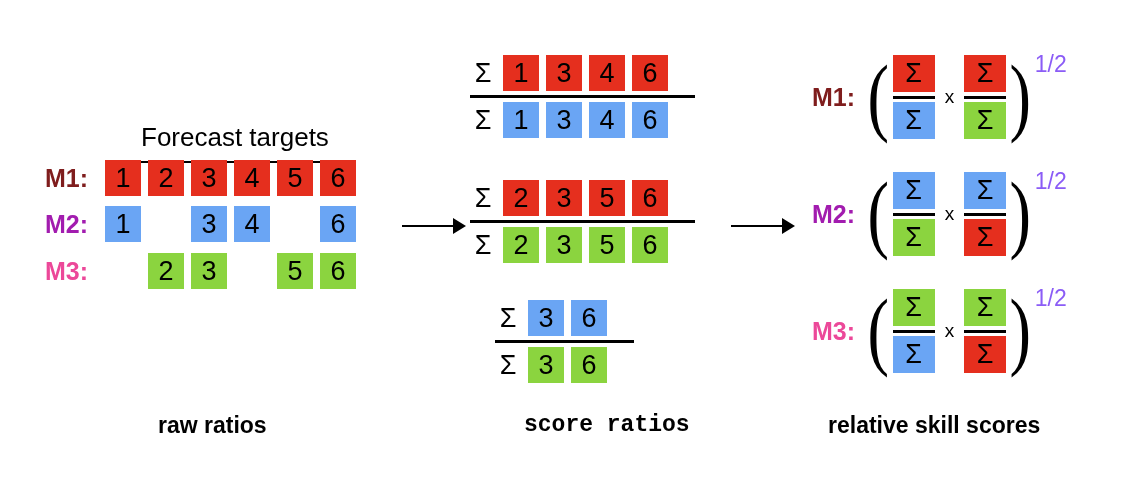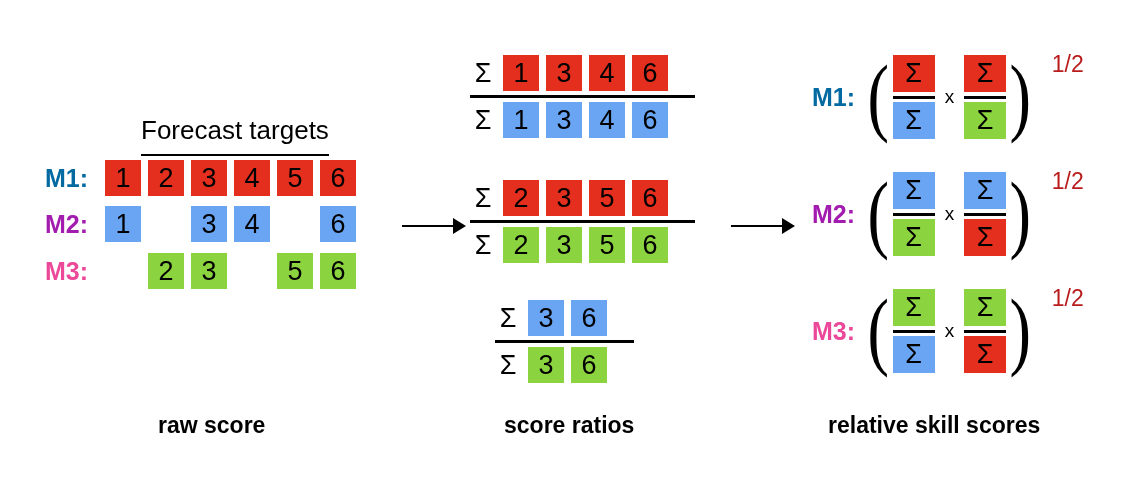--- a/index.html
+++ b/index.html
@@ -21,37 +21,37 @@
     font-family:"Liberation Sans", sans-serif;
   }
   .cell.blank{background:transparent !important;}
   .c-red{background:#E52F1E;}
   .c-blue{background:#6AA5F4;}
   .c-green{background:#8BD43F;}
 
   
   #panel-raw{position:absolute;left:45px;top:110px;}
   .ft-title{
-    position:absolute;left:96px;top:5px;
+    position:absolute;left:96px;top:12px;
     font-size:26px;color:#000;
     border-bottom:2.5px solid #000;
     padding-bottom:8px;
     white-space:nowrap;
   }
   .raw-row{position:absolute;display:flex;align-items:center;}
   .raw-row .mlabel{
     width:60px;text-align:left;
     font-size:25px;font-weight:bold;
     font-family:"Liberation Sans", sans-serif;
   }
   .raw-cells{display:flex;gap:7px;}
   #raw-row-0{top:50px;left:0;}
   #raw-row-1{top:96px;left:0;}
   #raw-row-2{top:143px;left:0;}
-  .lab-red{color:#0369a1;}
+  .lab-red{color:#7f1d1d;}
   .lab-blue{color:#a21caf;}
   .lab-green{color:#ec4899;}
 
   
   .arrow{position:absolute;height:20px;display:flex;align-items:center;}
   .arrow .shaft{height:2.5px;background:#000;width:52px;}
   .arrow .head{
     width:0;height:0;
     border-top:8px solid transparent;
     border-bottom:8px solid transparent;
@@ -95,37 +95,37 @@
     font-size:19px;color:#000;margin:0 10px;
     font-family:"Liberation Sans", sans-serif;
   }
   .sigma-cell{
     width:42px;height:37px;
     display:flex;align-items:center;justify-content:center;
     font-size:27px;color:#000;
     font-family:"Liberation Sans", sans-serif;
   }
   .expo{
-    font-size:23px;color:#b91c1c;
-    align-self:flex-start;margin-top:-4px;margin-left:17px;
+    font-size:23px;color:#8b5cf6;
+    align-self:flex-start;margin-top:-4px;margin-left:0;
     font-family:"Liberation Sans", sans-serif;
   }
   #skill-0{left:0px;top:0px;}
   #skill-1{left:0px;top:117px;}
   #skill-2{left:0px;top:234px;}
 
   
   .caption{
     position:absolute;top:412px;
     font-size:23px;font-weight:bold;color:#000;
     white-space:nowrap;
     font-family:"Liberation Sans", sans-serif;
   }
   #cap-0{left:158px;}
-  #cap-1{left:504px;}
+  #cap-1{left:524px;font-family:Liberation Mono, monospace;}
   #cap-2{left:828px;text-align:right;}
 </style>
 </head>
 <body>
 
 <div id="stage">
 
   <div id="panel-raw">
     <div class="ft-title">Forecast targets</div>
 
@@ -279,17 +279,17 @@
       <span class="frac">
         <span class="sigma-cell c-green">Σ</span>
         <span class="fbar"></span>
         <span class="sigma-cell c-red">Σ</span>
       </span>
       <span class="paren">)</span>
       <span class="expo">1/2</span>
     </div>
   </div>
 
-  <div class="caption" id="cap-0">raw score</div>
+  <div class="caption" id="cap-0">raw ratios</div>
   <div class="caption" id="cap-1">score ratios</div>
   <div class="caption" id="cap-2">relative skill scores</div>
 
 </div>
 
 </body></html>

